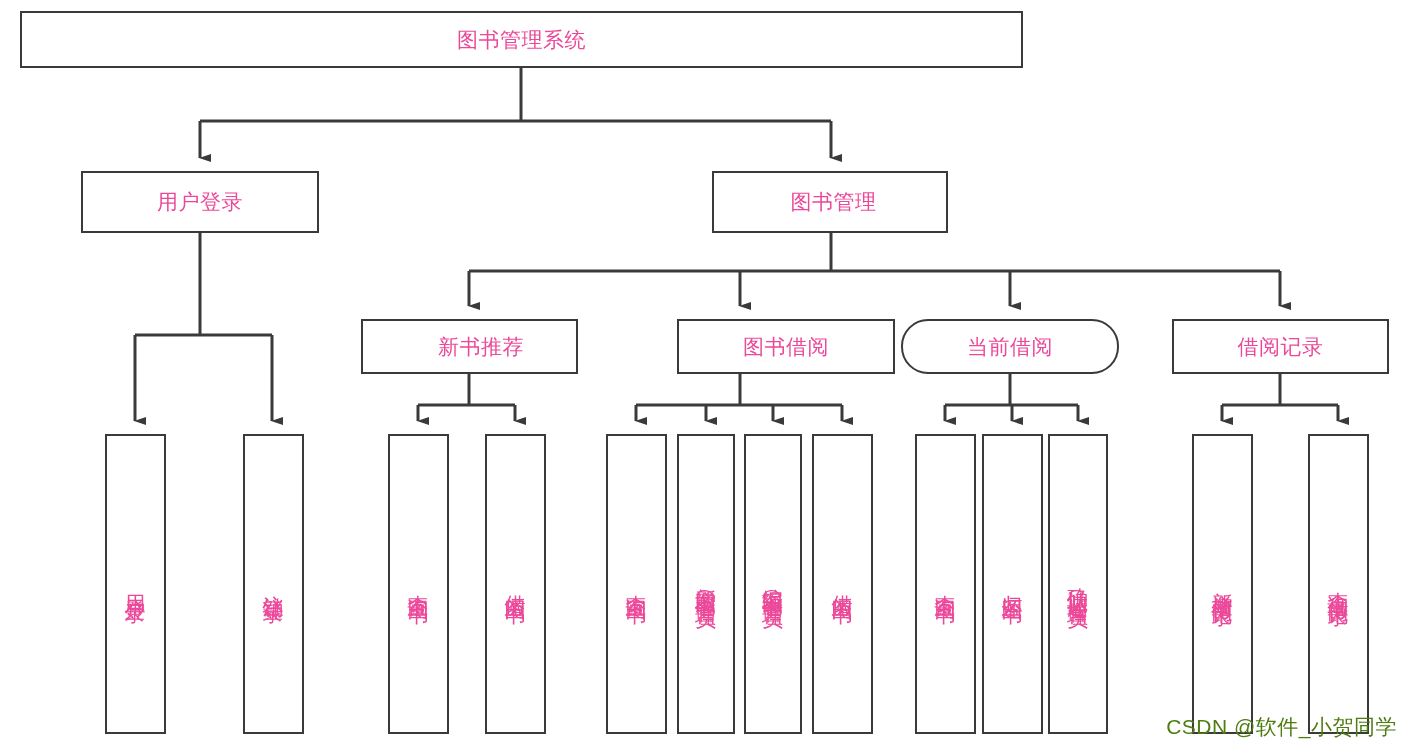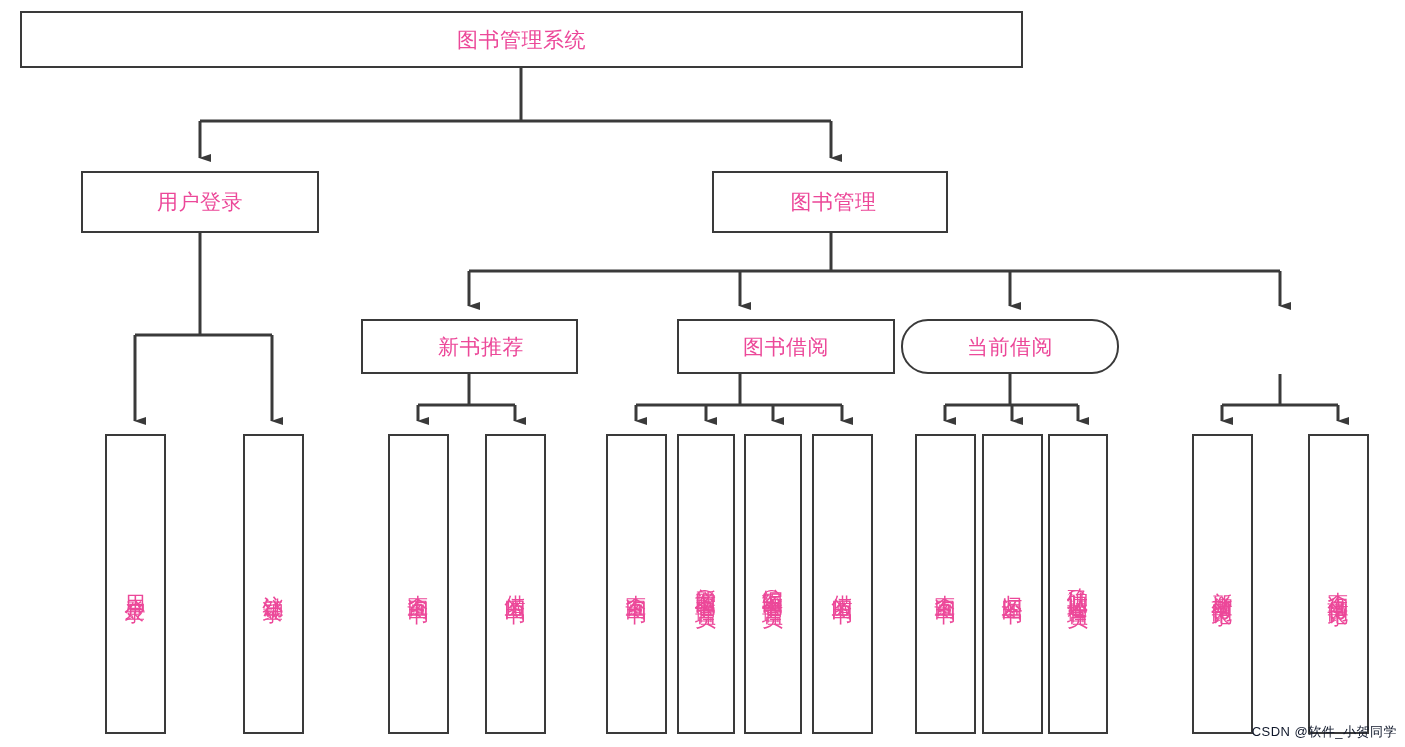--- a/index.html
+++ b/index.html
@@ -53,22 +53,22 @@
     display: block;
   }
   .node .htext {
     display: block;
     white-space: nowrap;
   }
   .watermark {
     position: absolute;
     right: 8px;
     bottom: 6px;
-    font-size: 13px;
-    color: #0f172a;
+    font-size: 21px;
+    color: #4d7c0f;
     white-space: nowrap;
     letter-spacing: 0.5px;
     margin-top: 12px;
   }
 </style>
 </head>
 <body>
 
 <div id="diagram-root">
 
@@ -135,20 +135,23 @@
 
   <div class="node horizontal" style="left:361px; top:319px; width:217px; height:55px;padding-left:23px;">
     <span class="htext">新书推荐</span>
   </div>
   <div class="node horizontal" style="left:631px; top:319px; width:218px; height:55px;margin-left:46px;">
     <span class="htext">图书借阅</span>
   </div>
   <div class="node horizontal" style="left:901px; top:319px; width:218px; height:55px;border-radius:27px;">
     <span class="htext">当前借阅</span>
   </div>
+  <div class="node horizontal" style="left:1172px; top:319px; width:217px; height:55px;">
+    <span class="htext">借阅记录</span>
+  </div>
 
   <div class="node vertical" style="left:105px; top:434px; width:61px; height:300px;">
     <span class="vtext">用户登录</span>
   </div>
   <div class="node vertical" style="left:243px; top:434px; width:61px; height:300px;">
     <span class="vtext">注销登录</span>
   </div>
 
   <div class="node vertical" style="left:388px; top:434px; width:61px; height:300px;">
     <span class="vtext">查询图书</span>

